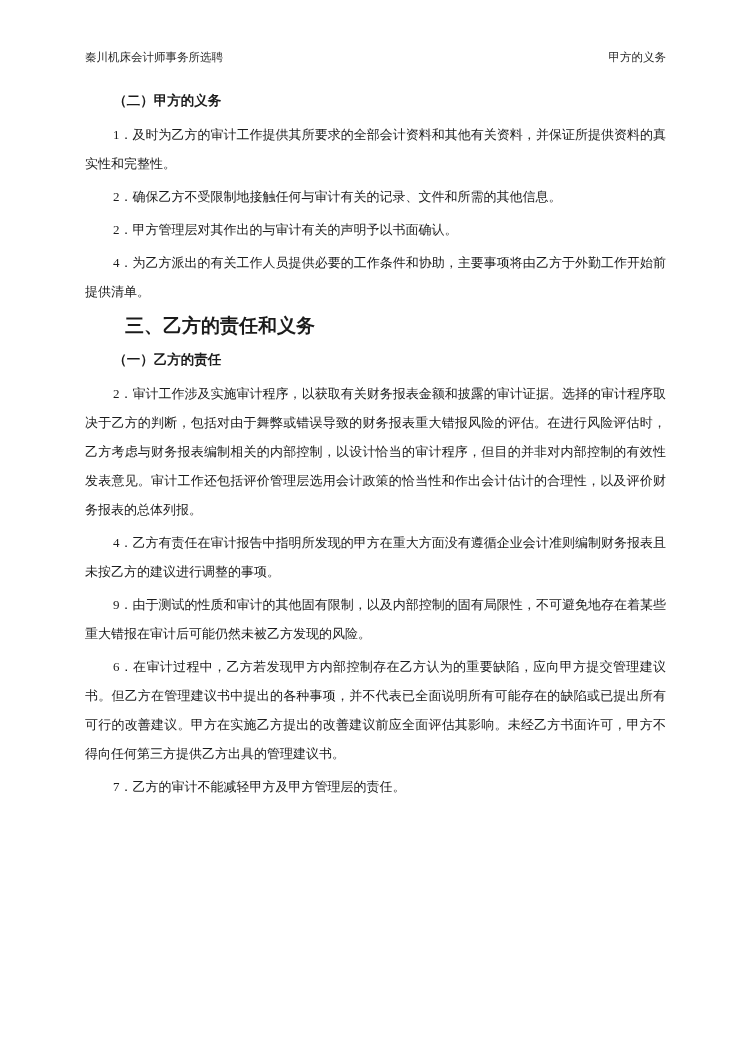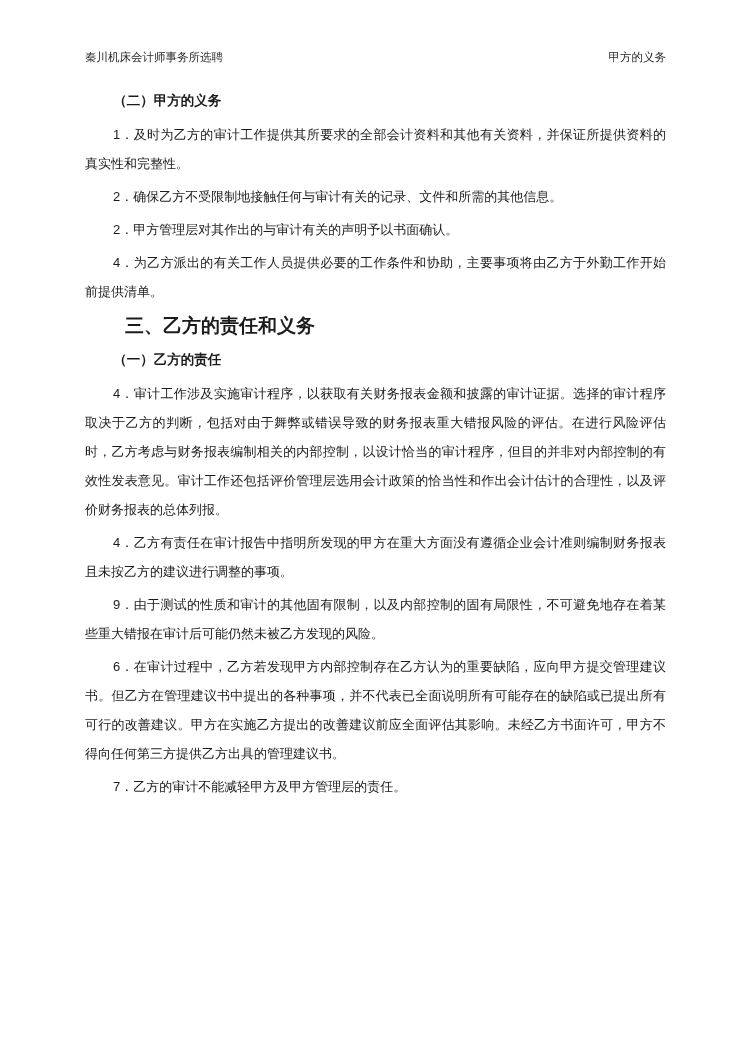--- a/index.html
+++ b/index.html
@@ -7,21 +7,21 @@
     padding: 0;
     background: #ffffff;
   }
   .page {
     position: relative;
     width: 750px;
     height: 908px;
     box-sizing: border-box;
     background: #ffffff;
     padding: 50px 84px 12px 85px;
-    font-family: Liberation Sans, sans-serif;
+    font-family: Liberation Serif, serif;
     color: #1b1b1b;
     overflow: hidden;
   }
   .page-header {
     display: flex;
     justify-content: space-between;
     align-items: flex-start;
     font-size: 11.5px;
     line-height: 15px;
     color: #2a2a2a;
@@ -75,21 +75,21 @@
   <div class="h-sub first">（二）甲方的义务</div>
 
   <p class="para">1．及时为乙方的审计工作提供其所要求的全部会计资料和其他有关资料，并保证所提供资料的真实性和完整性。</p>
   <p class="para">2．确保乙方不受限制地接触任何与审计有关的记录、文件和所需的其他信息。</p>
   <p class="para">2．甲方管理层对其作出的与审计有关的声明予以书面确认。</p>
   <p class="para">4．为乙方派出的有关工作人员提供必要的工作条件和协助，主要事项将由乙方于外勤工作开始前提供清单。</p>
 
   <div class="h-major">三、乙方的责任和义务</div>
   <div class="h-sub">（一）乙方的责任</div>
 
-  <p class="para">4．审计工作涉及实施审计程序，以获取有关财务报表金额和披露的审计证据。选择的审计程序取决于乙方的判断，包括对由于舞弊或错误导致的财务报表重大错报风险的评估。在进行风险评估时，乙方考虑与财务报表编制相关的内部控制，以设计恰当的审计程序，但目的并非对内部控制的有效性发表意见。审计工作还包括评价管理层选用会计政策的恰当性和作出会计估计的合理性，以及评价财务报表的总体列报。</p>
+  <p class="para">2．审计工作涉及实施审计程序，以获取有关财务报表金额和披露的审计证据。选择的审计程序取决于乙方的判断，包括对由于舞弊或错误导致的财务报表重大错报风险的评估。在进行风险评估时，乙方考虑与财务报表编制相关的内部控制，以设计恰当的审计程序，但目的并非对内部控制的有效性发表意见。审计工作还包括评价管理层选用会计政策的恰当性和作出会计估计的合理性，以及评价财务报表的总体列报。</p>
   <p class="para">4．乙方有责任在审计报告中指明所发现的甲方在重大方面没有遵循企业会计准则编制财务报表且未按乙方的建议进行调整的事项。</p>
   <p class="para">9．由于测试的性质和审计的其他固有限制，以及内部控制的固有局限性，不可避免地存在着某些重大错报在审计后可能仍然未被乙方发现的风险。</p>
   <p class="para">6．在审计过程中，乙方若发现甲方内部控制存在乙方认为的重要缺陷，应向甲方提交管理建议书。但乙方在管理建议书中提出的各种事项，并不代表已全面说明所有可能存在的缺陷或已提出所有可行的改善建议。甲方在实施乙方提出的改善建议前应全面评估其影响。未经乙方书面许可，甲方不得向任何第三方提供乙方出具的管理建议书。</p>
   <p class="para">7．乙方的审计不能减轻甲方及甲方管理层的责任。</p>
 
   <div class="page-footer">32</div>
 
 </div>
 
 </body></html>

